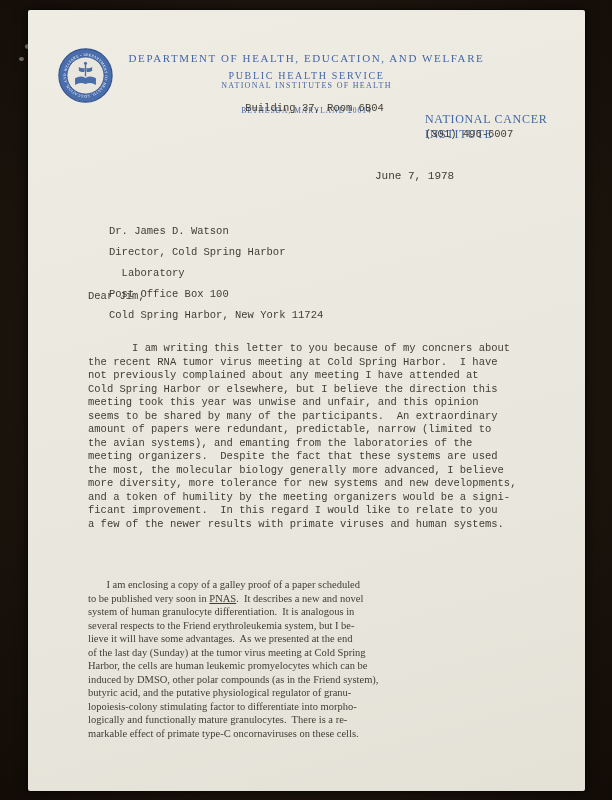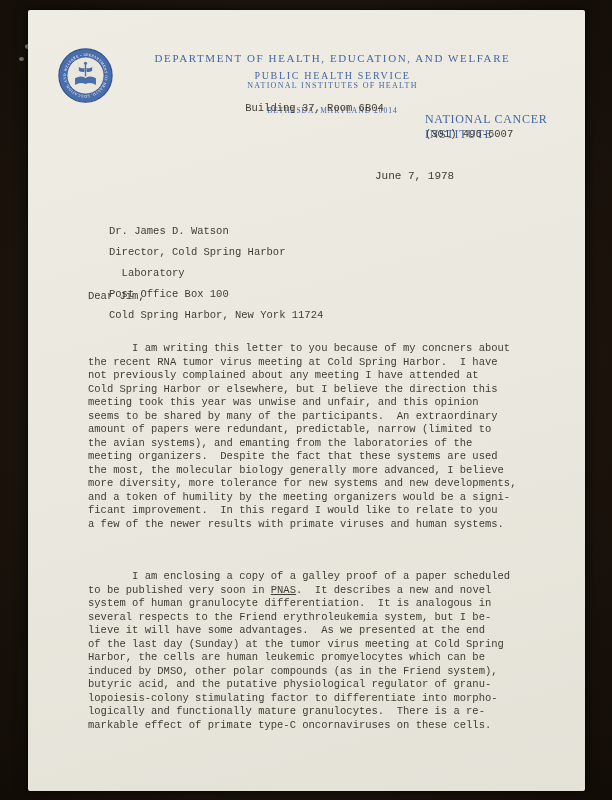--- a/index.html
+++ b/index.html
@@ -24,21 +24,20 @@
     border-radius: 50%;
   }
   .speck1 { left: 25px; top: 44px; width: 7px; height: 5px; }
   .speck2 { left: 19px; top: 57px; width: 5px; height: 4px; opacity: .8; }
 
   .lh {
     position: absolute; left: 0; width: 100%;
     text-align: center;
     color: #4466a6;
     font-family: "Liberation Serif", serif;
-    padding-left: 26px;
   }
   .lh1 { top: 42px; font-size: 11px;  letter-spacing: 1.6px; }
   .lh2 { top: 60px; font-size: 10px;   letter-spacing: 1.7px; }
   .lh3 { top: 71px; font-size: 8px;   letter-spacing: 1.3px; }
   .lh4 { top: 96px; font-size: 7.5px; letter-spacing: 1px; }
 
   .mono {
     position: absolute;
     font-family: "Liberation Mono", monospace;
     color: #403d35;
@@ -60,21 +59,21 @@
     white-space: pre;
   }
   .salutation { left: 60px; top: 280px; }
   .body-text {
     left: 60px; top: 305px;
     width: 450px;
     line-height: 13.5px;
     white-space: pre;
   }
   .para { white-space: pre; }
-  .para2 { margin-top: 12px; }
+  .para2 { margin-top: 20px; font-family: Liberation Serif, serif; }
   .underlined { text-decoration: underline; text-align: center; }
 
   .seal {
     position: absolute;
     left: 29px; top: 37px;
     width: 57px; height: 57px;
   }
 </style>
 </head>
 <body>

